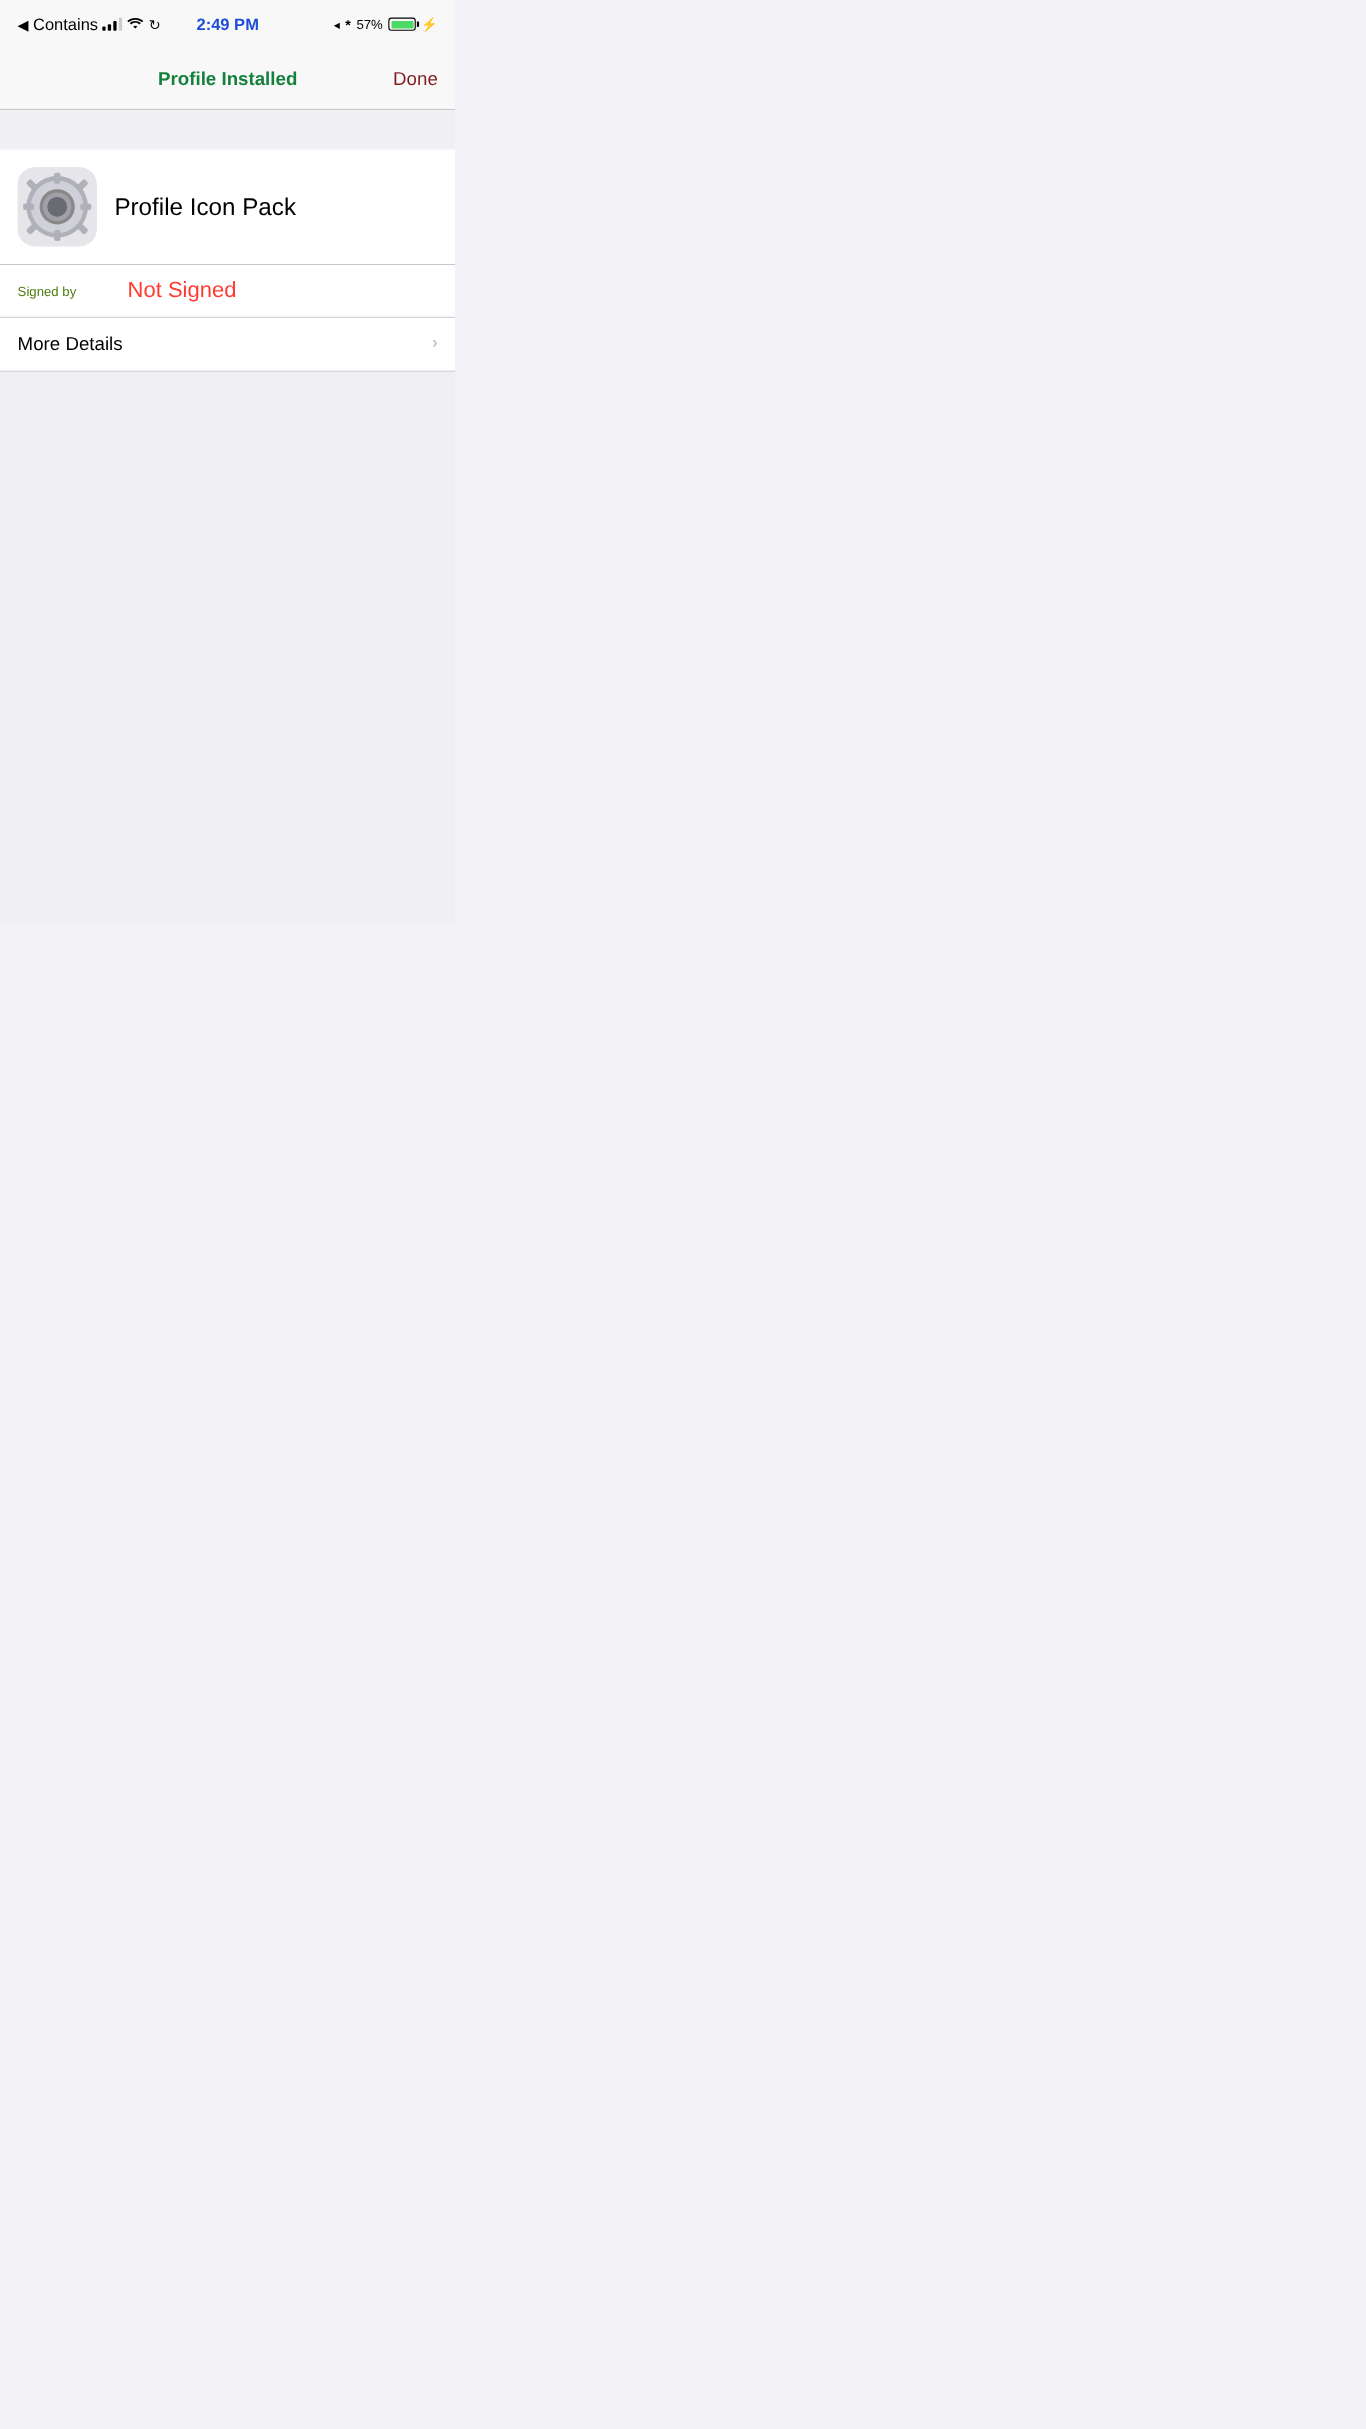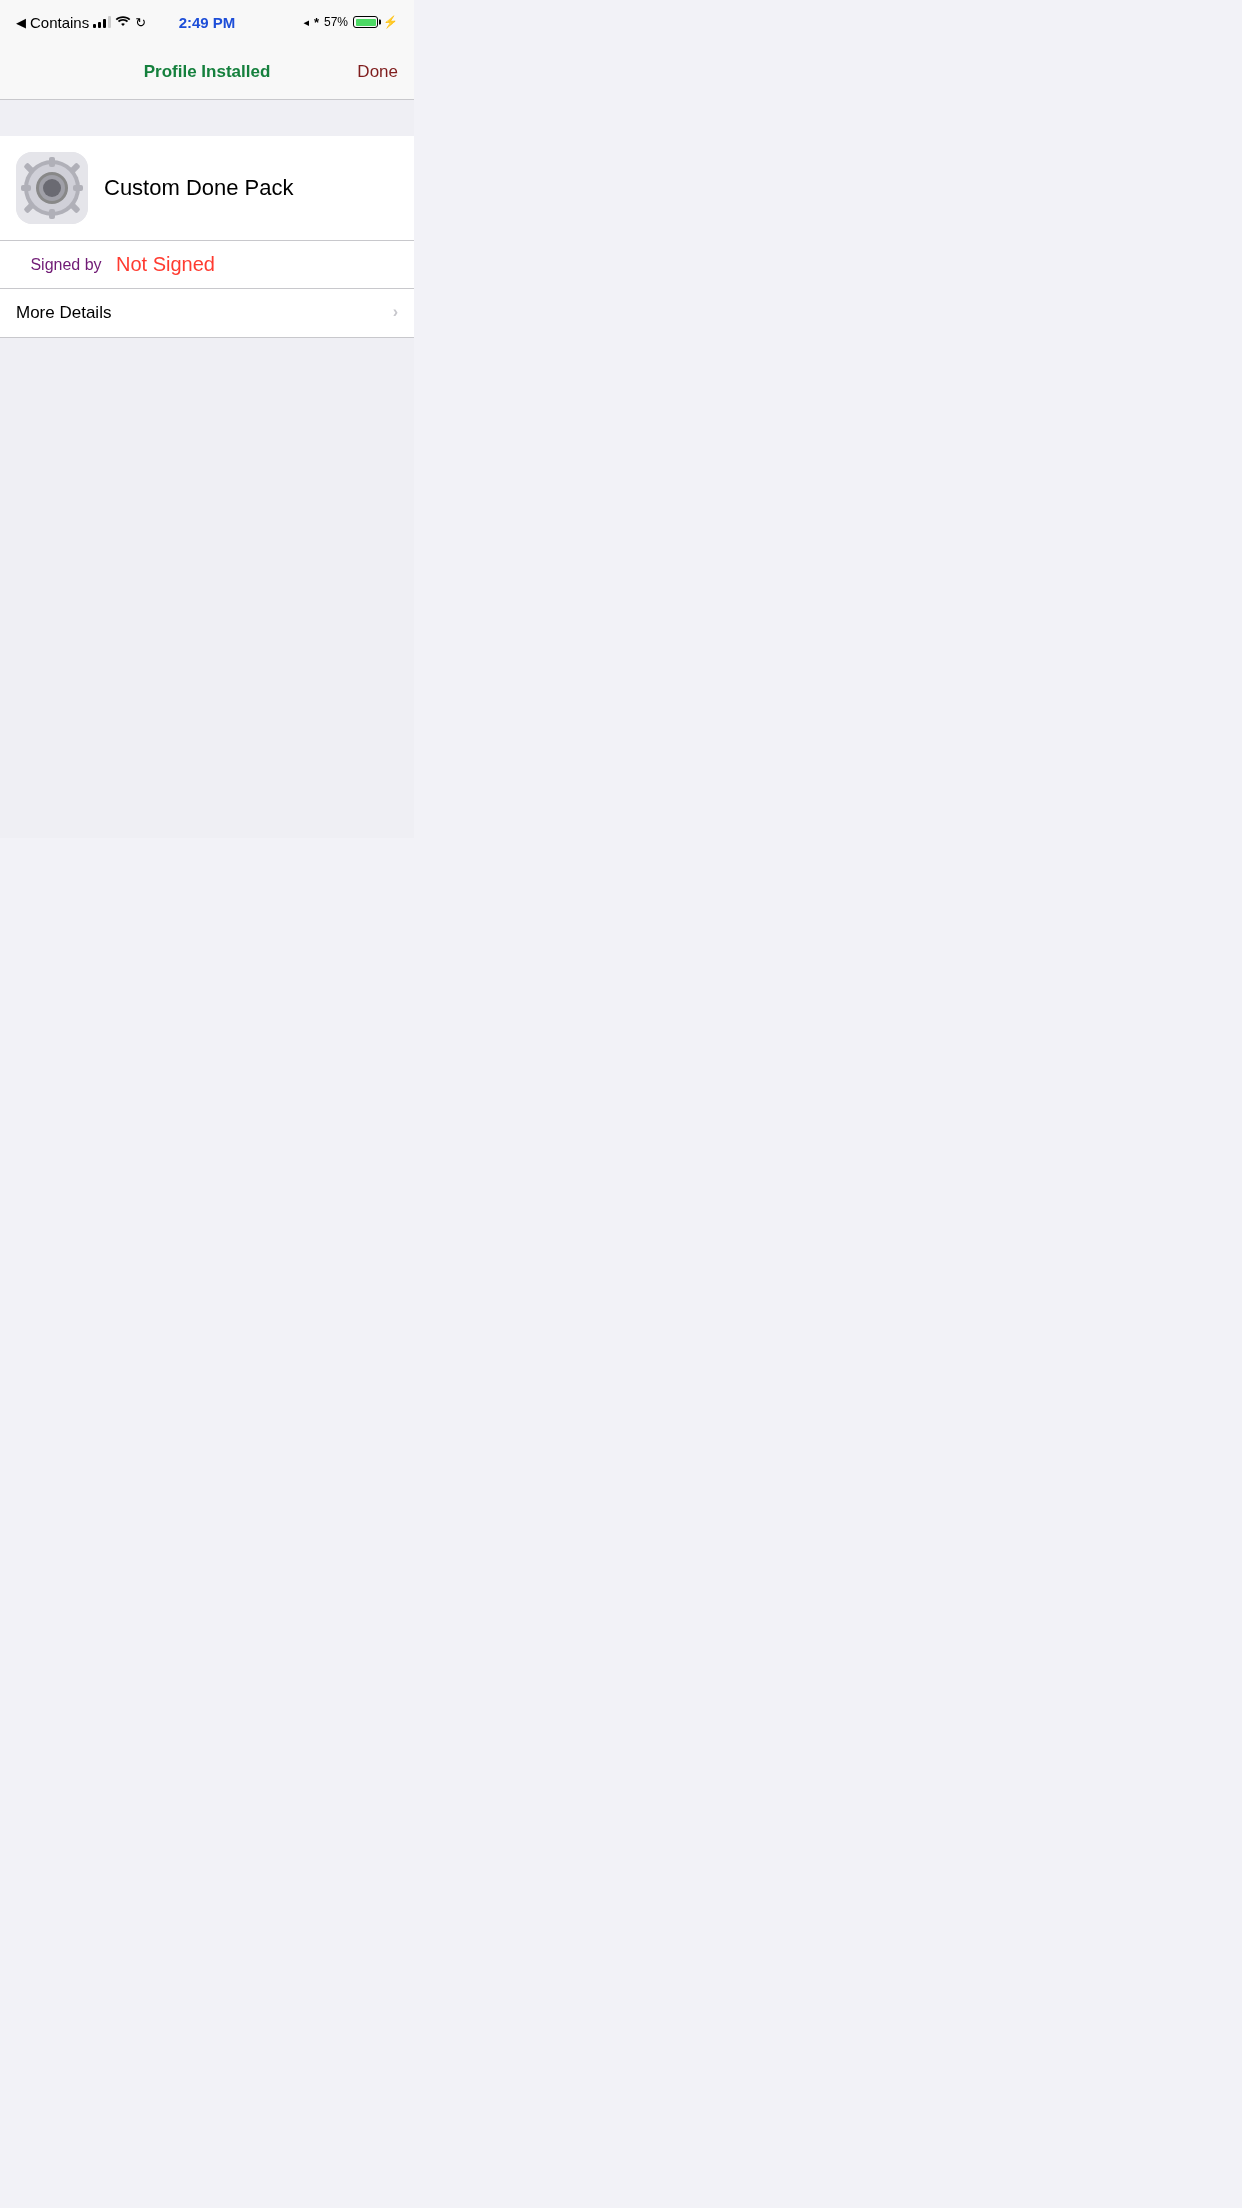--- a/index.html
+++ b/index.html
@@ -198,25 +198,24 @@
       align-items: center;
       padding: 12px 0;
       border-bottom: 0.5px solid #c8c8cc;
     }
 
     .details-row:last-child {
       border-bottom: none;
     }
 
     .details-label {
-      font-size: 16px;
-      color: #701a75;
+      font-size: 12px;
+      color: #4d7c0f;
       width: 100px;
       flex-shrink: 0;
-      text-align: center;
     }
 
     .details-value {
       font-size: 20px;
       color: #000;
     }
 
     .details-value.not-signed {
       color: #ff3b30;
     }
@@ -324,21 +323,21 @@
         <rect x="56" y="11" width="6" height="10" rx="2" transform="rotate(45 59 16)"></rect>
         <rect x="10" y="51" width="6" height="10" rx="2" transform="rotate(45 13 56)"></rect>
         <rect x="56" y="51" width="6" height="10" rx="2" transform="rotate(-45 59 56)"></rect>
       </g>
 
       <circle cx="36" cy="36" r="16" fill="#888"></circle>
       <circle cx="36" cy="36" r="13" fill="#a0a0a8"></circle>
       <circle cx="36" cy="36" r="9" fill="#6a6a72"></circle>
     </svg>
   </div>
-  <span class="profile-name">Custom Done Pack</span>
+  <span class="profile-name">Profile Icon Pack</span>
 </div>
 
 <div class="details-section">
   <div class="details-row">
     <span class="details-label">Signed by</span>
     <span class="details-value not-signed">Not Signed</span>
   </div>
 </div>
 
 <div class="more-details-row">

